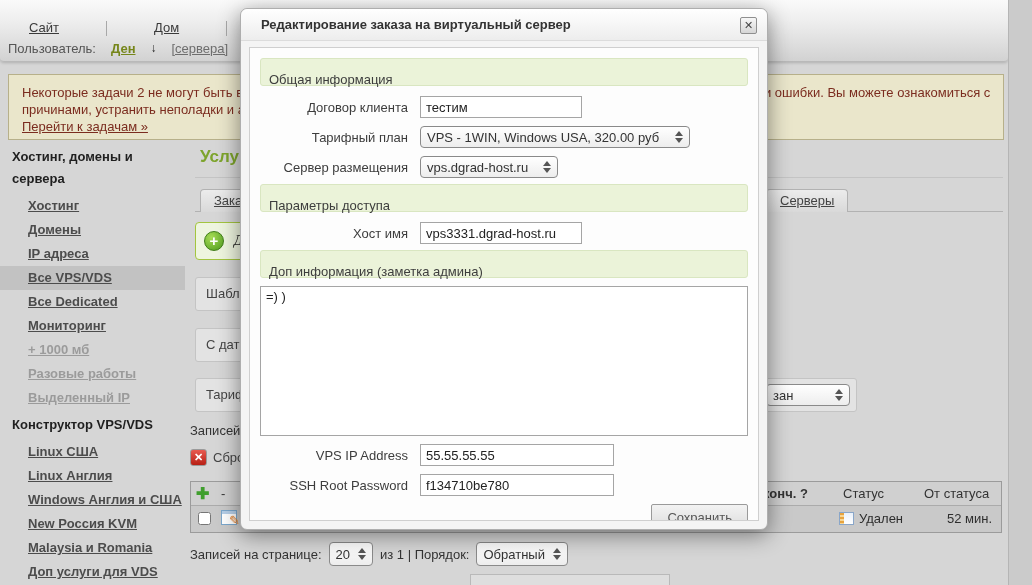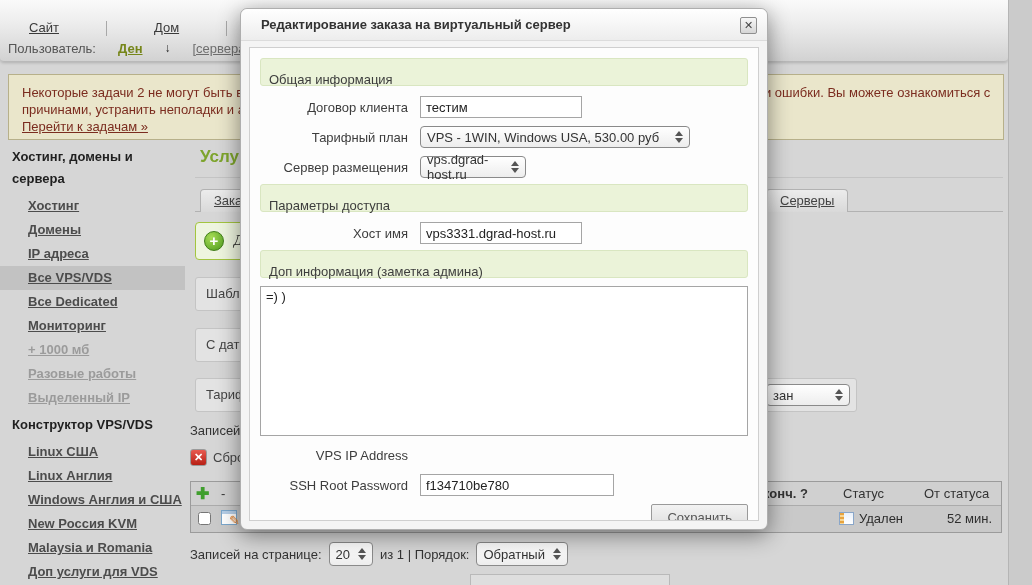--- a/index.html
+++ b/index.html
@@ -18,21 +18,21 @@
     position:absolute; left:0; top:0; width:1008px; height:62px;
     background:linear-gradient(#fafafa 0%, #ececec 40%, #d2d2d2 100%);
     border-bottom:1px solid #b9b9b9; border-radius:0 0 4px 4px;
     box-shadow:0 1px 3px rgba(0,0,0,.18);
   }
   .nav { position:absolute; left:14px; top:10px; height:36px; display:flex; align-items:center;gap:32px; }
   .nav a {
     color:#3a3a3a; text-decoration:underline; padding:0 15px; line-height:36px; cursor:pointer;
   }
   .nav .sep { width:1px; height:15px; background:#a8a8a8; }
-  .userbar { position:absolute; left:8px; top:36px; height:24px; display:flex; align-items:center; gap:22px; }
+  .userbar { position:absolute; left:8px; top:36px; height:24px; display:flex; align-items:center; gap:15px; }
   .userbar .lbl { color:#555; }
   .userbar .uname { color:#76861a; font-weight:bold; text-decoration:underline; cursor:pointer; }
   .userbar .uarrow { color:#222; font-size:12px; }
   .userbar .chg { color:#6e6e6e; text-decoration:underline; cursor:pointer; }
 
   
   .notice {
     position:absolute; left:8px; top:74px; width:996px; height:66px;
     background:#eae6cb; border:1px solid #b7b08a; color:#7b2c1f;
     padding:9px 13px; line-height:17px;
@@ -151,21 +151,21 @@
     background:#ebf3d9; border:1px solid #d9e6c1; border-radius:3px;
     padding:13px 8px; color:#3d3d3d; margin-bottom:8px; height:24px;
   }
   .frow { display:flex; align-items:center; margin:4px 0; height:26px; }
   .flabel { width:160px; text-align:right; padding-right:12px; color:#3d3d3d; flex:none; }
   input.txt {
     height:22px; border:1px solid #a5a5a5; padding:1px 5px;
     font-family:"Liberation Sans", sans-serif; font-size:13px; color:#222; background:#fff;
   }
   .w160 { width:162px; } .w192 { width:194px; }
-  .sel-plan { width:270px; } .sel-server { width:106px; }
+  .sel-plan { width:270px; } .sel-server { width:138px; }
   textarea.note {
     width:100%; height:150px; border:1px solid #a5a5a5; resize:none;
     font-family:"Liberation Sans", sans-serif; font-size:13px; color:#222;
     padding:2px 5px; margin-bottom:6px; display:block;
   }
   .saverow { display:flex; justify-content:flex-end; margin-top:6px; }
   .savebtn {
     padding:5px 15px; border:1px solid #9a9a9a; border-radius:2px;
     background:linear-gradient(#f3f3f3,#dbdbdb); color:#555;
     font-family:"Liberation Sans", sans-serif; font-size:13px; cursor:pointer;
@@ -301,21 +301,21 @@
     <div class="sect">Общая информация</div>
 
     <div class="frow">
       <span class="flabel">Договор клиента</span>
       <input class="txt w160" value="тестим" style="">
     </div>
 
     <div class="frow">
       <span class="flabel">Тарифный план</span>
       <div class="selectbox sel-plan">
-        <span>VPS - 1WIN, Windows USA, 530.00 руб</span>
+        <span>VPS - 1WIN, Windows USA, 320.00 руб</span>
         <span class="arrows">
             <i class="up"></i>
             <i class="dn"></i>
           </span>
       </div>
     </div>
 
     <div class="frow">
       <span class="flabel">Сервер размещения</span>
       <div class="selectbox sel-server">
@@ -333,20 +333,21 @@
       <span class="flabel">Хост имя</span>
       <input class="txt w160" value="vps3331.dgrad-host.ru" style="">
     </div>
 
     <div class="sect">Доп информация (заметка админа)</div>
 
     <textarea class="note" style="">=) )</textarea>
 
     <div class="frow">
       <span class="flabel">VPS IP Address</span>
+      <input class="txt w192" value="55.55.55.55" style="">
     </div>
 
     <div class="frow">
       <span class="flabel">SSH Root Password</span>
       <input class="txt w192" value="f134710be780" style="">
     </div>
 
     <div class="saverow">
       <button class="savebtn">Сохранить</button>
     </div>

